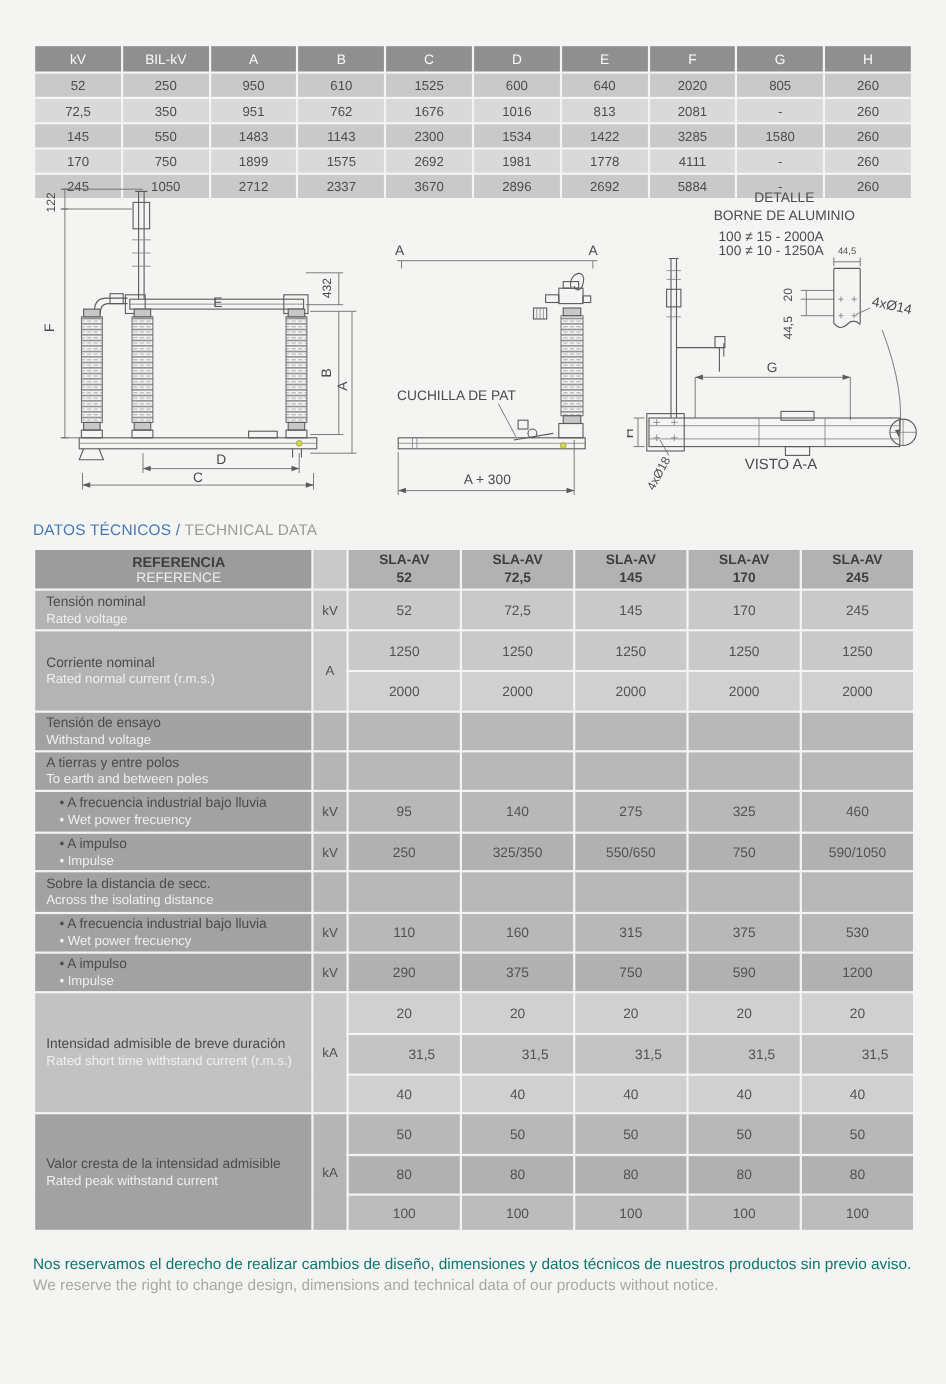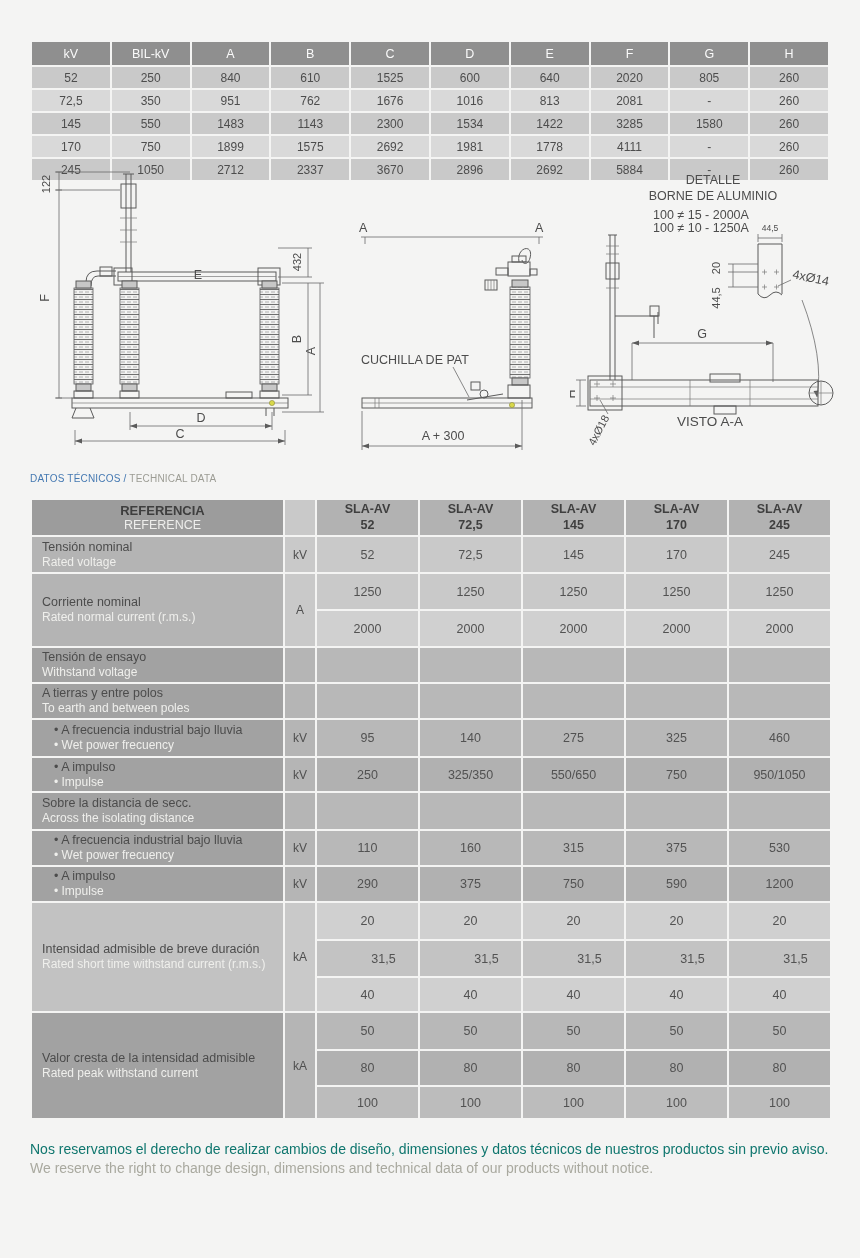--- a/index.html
+++ b/index.html
@@ -31,21 +31,21 @@
   svg text.big{font-size:12.5px;}
   svg text.small{font-size:8.5px;}
   svg .ln{stroke:#5b5b5b;stroke-width:1;fill:none;}
   svg .thin{stroke:#7a7a7a;stroke-width:.7;fill:none;}
   svg .fill{fill:#c7c7c7;stroke:#5b5b5b;stroke-width:1;}
   svg .dimln{stroke:#6b6b6b;stroke-width:.8;fill:none;}
   svg .arrow{fill:#5b5b5b;stroke:none;}
 
   
   .section-title{
-    position:absolute;left:30px;top:473px;font-size:10px;letter-spacing:.2px;
+    position:absolute;left:30px;top:473px;font-size:14px;letter-spacing:.2px;
   }
   .section-title .es{color:#4579b2;}
   .section-title .en{color:#9c9c94;}
 
   
   table.ttable{
     position:absolute;left:30px;top:498px;width:800px;
     border-collapse:collapse;table-layout:fixed;
   }
   table.ttable th,table.ttable td{border:2px solid #f4f4f3;padding:0;}
@@ -103,21 +103,21 @@
         <th class="dh">C</th>
         <th class="dh">D</th>
         <th class="dh">E</th>
         <th class="dh">F</th>
         <th class="dh">G</th>
         <th class="dh">H</th>
       </tr>
   <tr class="da">
         <td class="dv">52</td>
         <td class="dv">250</td>
-        <td class="dv">840</td>
+        <td class="dv">950</td>
         <td class="dv">610</td>
         <td class="dv">1525</td>
         <td class="dv">600</td>
         <td class="dv">640</td>
         <td class="dv">2020</td>
         <td class="dv">805</td>
         <td class="dv">260</td>
       </tr>
   <tr class="db">
         <td class="dv">72,5</td>
@@ -457,21 +457,21 @@
   <tr class="rh35 tr-dark-b">
     <td class="lab lab-dark indent">
       <div class="es">• A impulso</div>
       <div class="en">• Impulse</div>
     </td>
     <td class="unit unit-dark">kV</td>
   <td class="val">250</td>
         <td class="val">325/350</td>
         <td class="val">550/650</td>
         <td class="val">750</td>
-        <td class="val">950/1050</td>
+        <td class="val">590/1050</td>
       </tr>
 
   <tr class="rh38 tr-dark-a">
     <td class="lab lab-dark">
       <div class="es">Sobre la distancia de secc.</div>
       <div class="en">Across the isolating distance</div>
     </td>
     <td class="unit unit-dark"></td>
   <td class="val"></td>
         <td class="val"></td>

